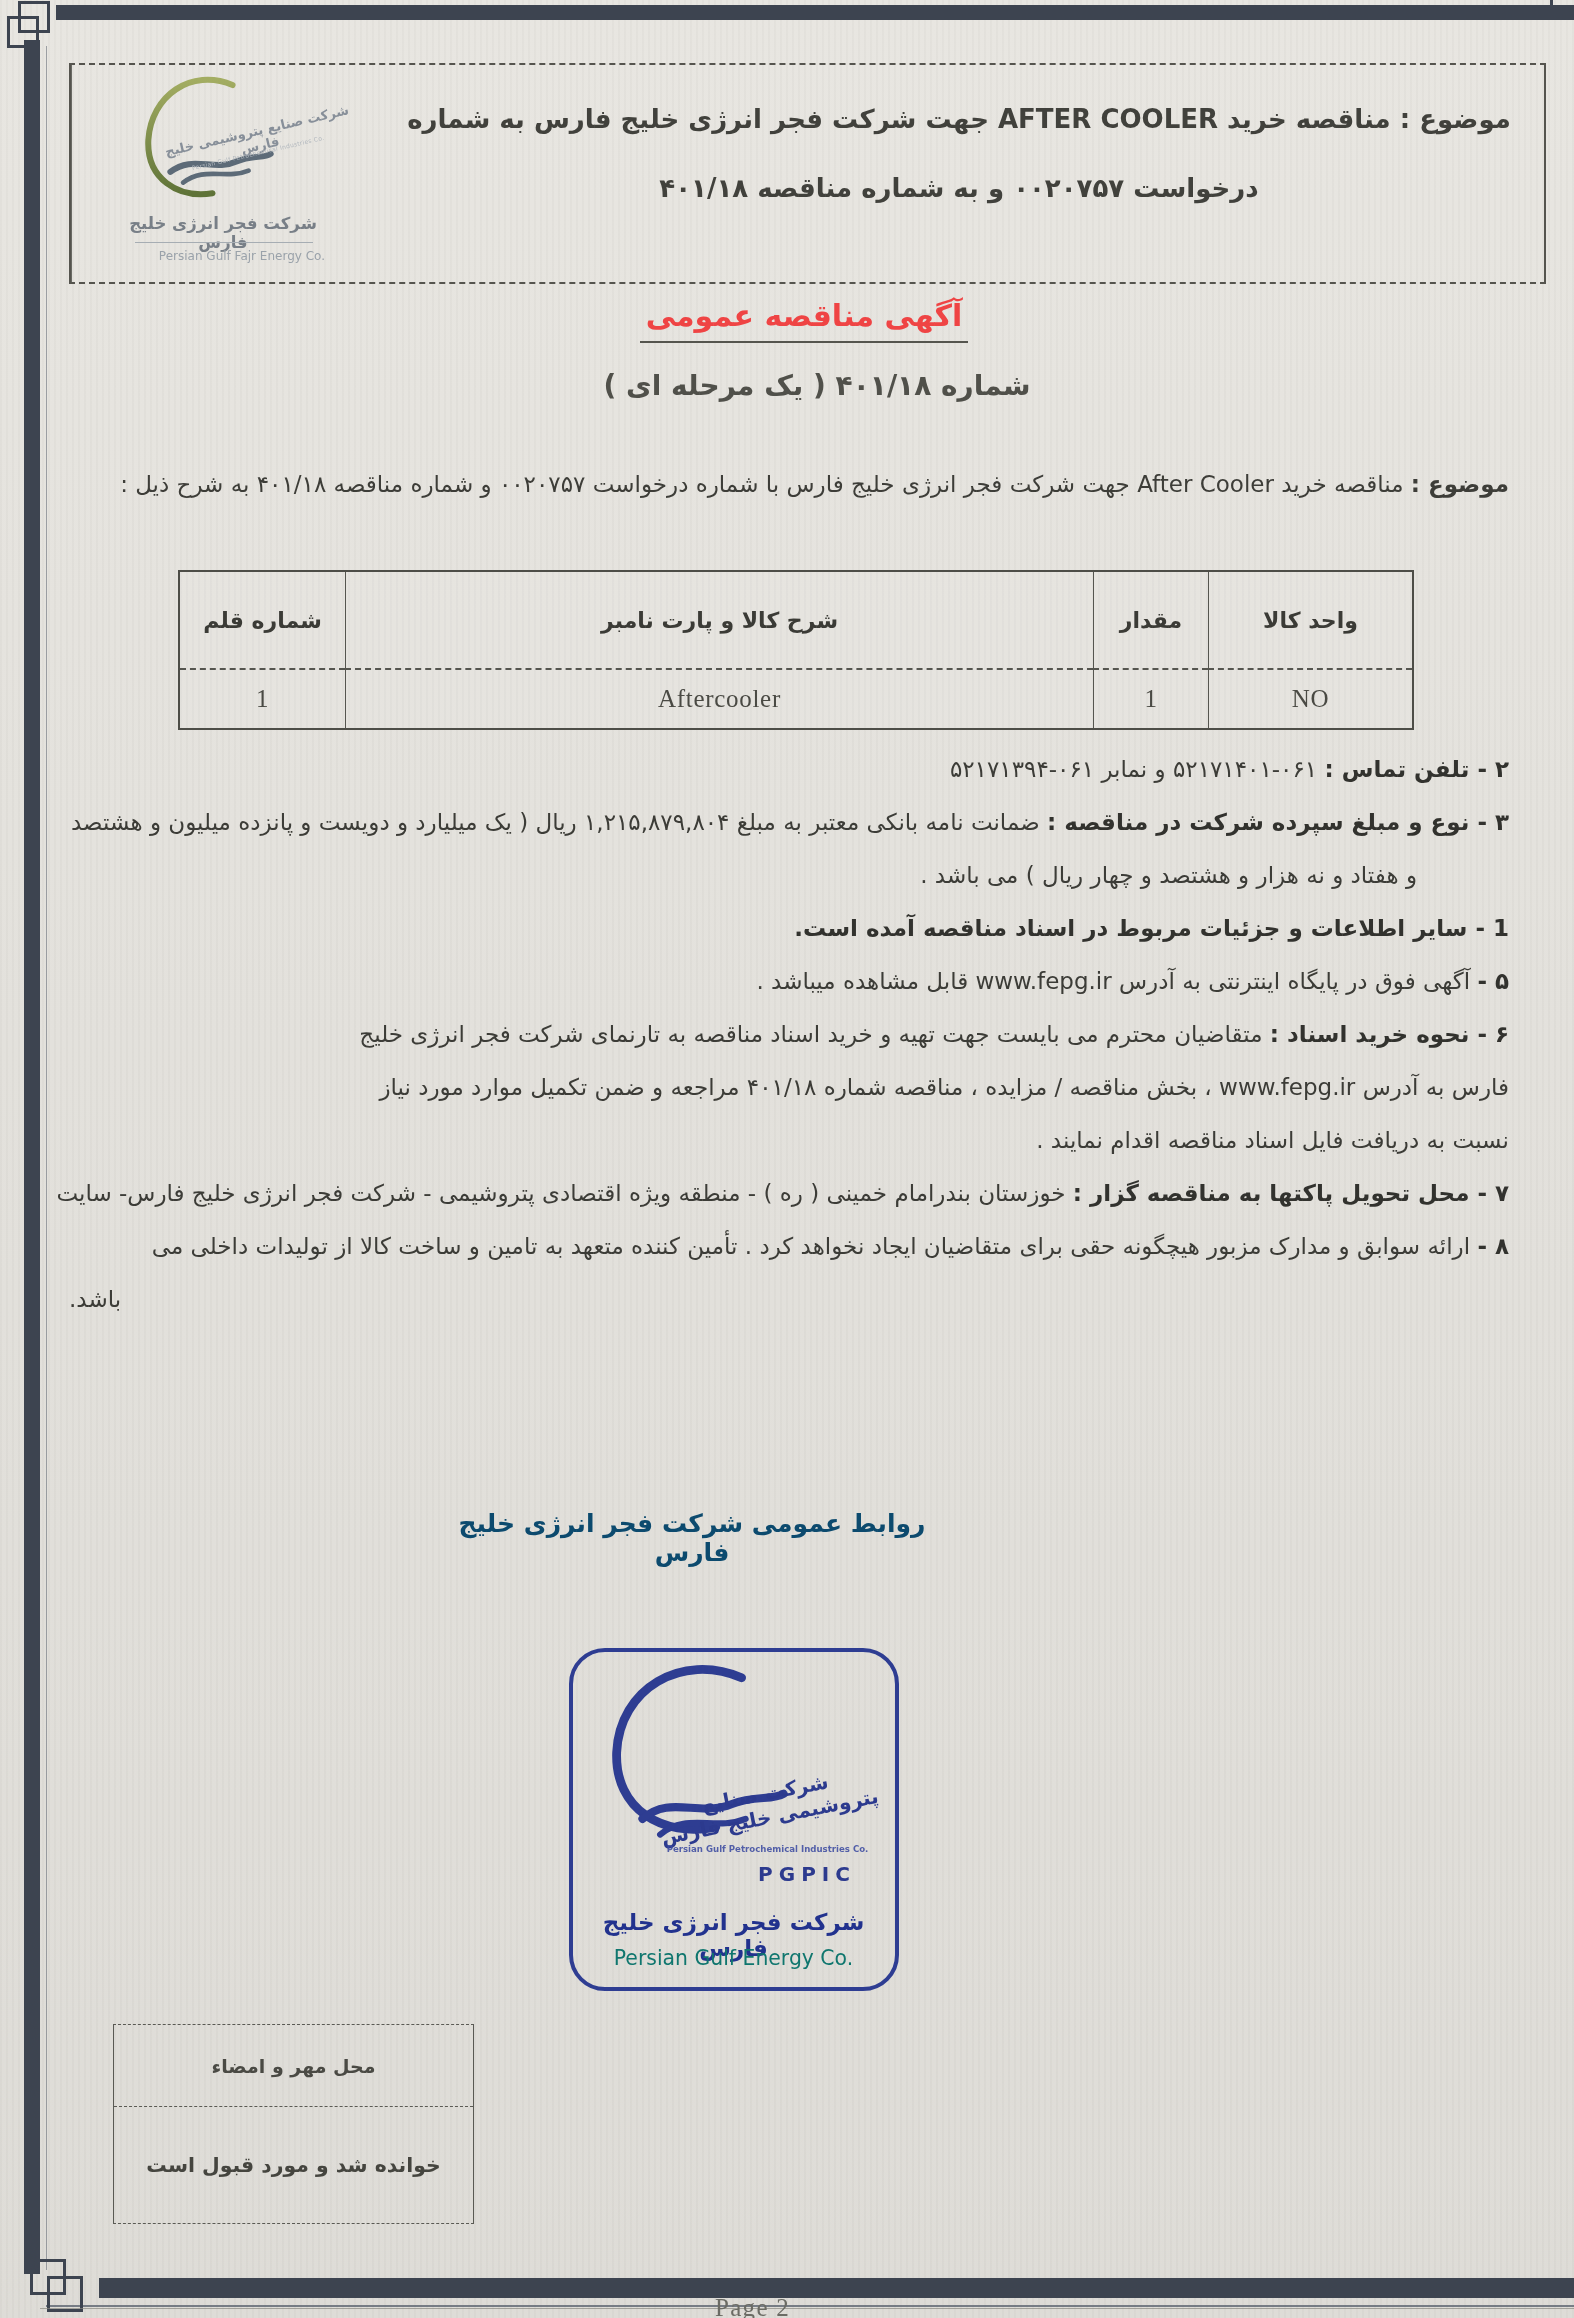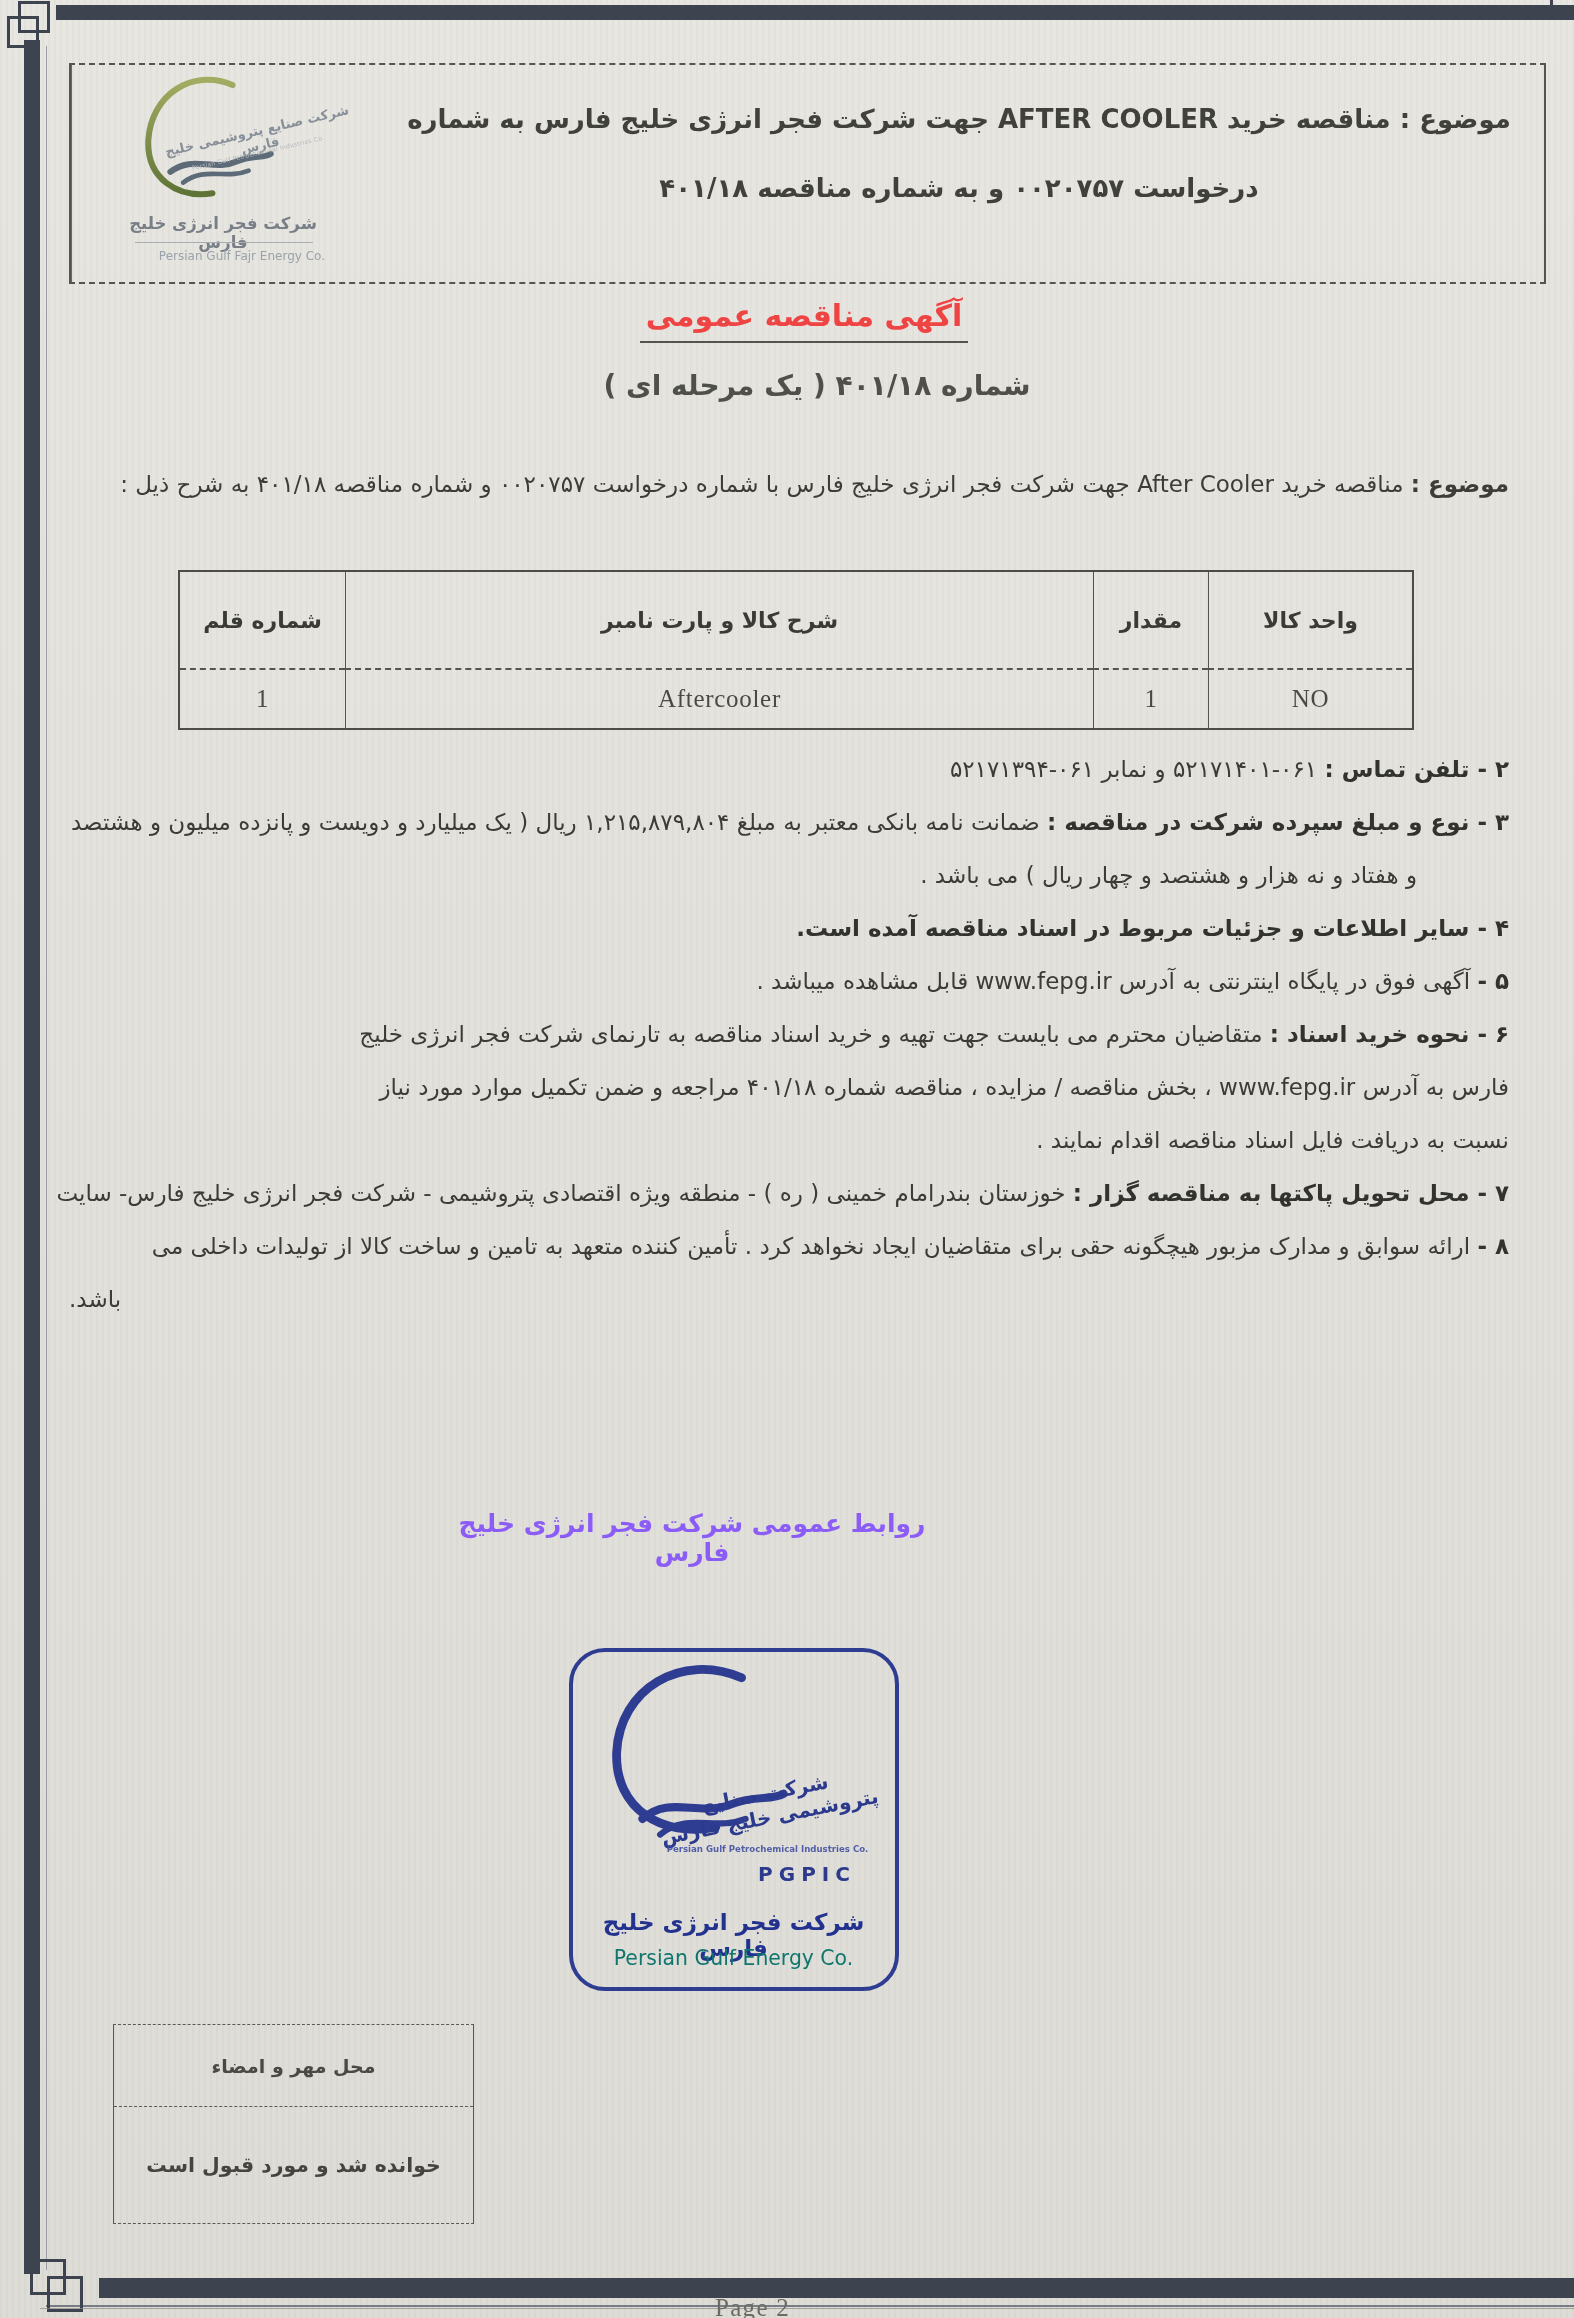--- a/index.html
+++ b/index.html
@@ -53,21 +53,21 @@
     font-size:22px;font-weight:bold;color:#3b3b36;direction:rtl;}
   .tbl .d{height:58px;font-family:"Liberation Serif",serif;font-size:25px;color:#4a4a44;letter-spacing:0.7px;}
   
   .list{left:69px;top:743px;width:1440px;direction:rtl;font-size:23px;color:#3c3c37;}
   .ln{line-height:53px;height:53px;text-align:right;white-space:nowrap;}
   .ln .lead{font-weight:bold;color:#32322e;}
   .ln.indent{padding-left:0;padding-right:92px;}
   .ln.left{text-align:left;}
   
   .signature{left:422px;top:1509px;width:540px;text-align:center;
-    font-size:25px;font-weight:bold;color:#8b5cf6;}
+    font-size:25px;font-weight:bold;color:#0c4a6e;}
   
   .stamp{left:569px;top:1648px;width:322px;height:335px;border:4.6px solid #2e3d92;
     border-radius:36px;color:#2c3a8e;}
   .stamp .callig{position:absolute;left:79px;top:129px;width:231px;transform:rotate(-11deg);
     font-size:20px;font-weight:bold;text-align:center;color:#2c3a8e;}
   .stamp .callig-en{position:absolute;left:79px;top:192px;width:231px;
     font-size:8.6px;font-weight:bold;color:#3a49a0;text-align:center;opacity:.85;}
   .stamp .abbr{position:absolute;left:165px;top:210px;width:138px;text-align:center;
     font-size:20px;font-weight:bold;letter-spacing:6px;color:#2c3a8e;}
   .stamp .fa{position:absolute;left:13px;top:257px;width:295px;text-align:center;
@@ -144,21 +144,21 @@
     <div class="c d nl">1</div>
     <div class="c d">Aftercooler</div>
     <div class="c d">1</div>
     <div class="c d">NO</div>
   </div>
 
   <div class="abs list">
     <div class="ln"><span class="lead">۲ - تلفن تماس :</span><span> ۰۶۱-۵۲۱۷۱۴۰۱ و نمابر ۰۶۱-۵۲۱۷۱۳۹۴</span></div>
     <div class="ln"><span class="lead">۳ - نوع و مبلغ سپرده شرکت در مناقصه :</span><span> ضمانت نامه بانکی معتبر به مبلغ ۱,۲۱۵,۸۷۹,۸۰۴ ریال ( یک میلیارد و دویست و پانزده میلیون و هشتصد</span></div>
     <div class="ln indent"><span class="lead"></span><span>و هفتاد و نه هزار و هشتصد و چهار ریال ) می باشد .</span></div>
-    <div class="ln"><span class="lead">۴ - سایر اطلاعات و جزئیات مربوط در اسناد مناقصه آمده است.</span><span></span></div>
+    <div class="ln"><span class="lead">1 - سایر اطلاعات و جزئیات مربوط در اسناد مناقصه آمده است.</span><span></span></div>
     <div class="ln"><span class="lead">۵ -</span><span> آگهی فوق در پایگاه اینترنتی به آدرس www.fepg.ir قابل مشاهده میباشد .</span></div>
     <div class="ln"><span class="lead">۶ - نحوه خرید اسناد :</span><span> متقاضیان محترم می بایست جهت تهیه و خرید اسناد مناقصه به تارنمای شرکت فجر انرژی خلیج</span></div>
     <div class="ln"><span class="lead"></span><span>فارس به آدرس www.fepg.ir ، بخش مناقصه / مزایده ، مناقصه شماره ۴۰۱/۱۸ مراجعه و ضمن تکمیل موارد مورد نیاز</span></div>
     <div class="ln"><span class="lead"></span><span>نسبت به دریافت فایل اسناد مناقصه اقدام نمایند .</span></div>
     <div class="ln"><span class="lead">۷ - محل تحویل پاکتها به مناقصه گزار :</span><span> خوزستان بندرامام خمینی ( ره ) - منطقه ویژه اقتصادی پتروشیمی - شرکت فجر انرژی خلیج فارس- سایت</span></div>
     <div class="ln"><span class="lead">۸ -</span><span> ارائه سوابق و مدارک مزبور هیچگونه حقی برای متقاضیان ایجاد نخواهد کرد . تأمین کننده متعهد به تامین و ساخت کالا از تولیدات داخلی می</span></div>
     <div class="ln left"><span class="lead"></span><span>باشد.</span></div>
   </div>
 
   <div class="abs signature">روابط عمومی شرکت فجر انرژی خلیج فارس</div>

